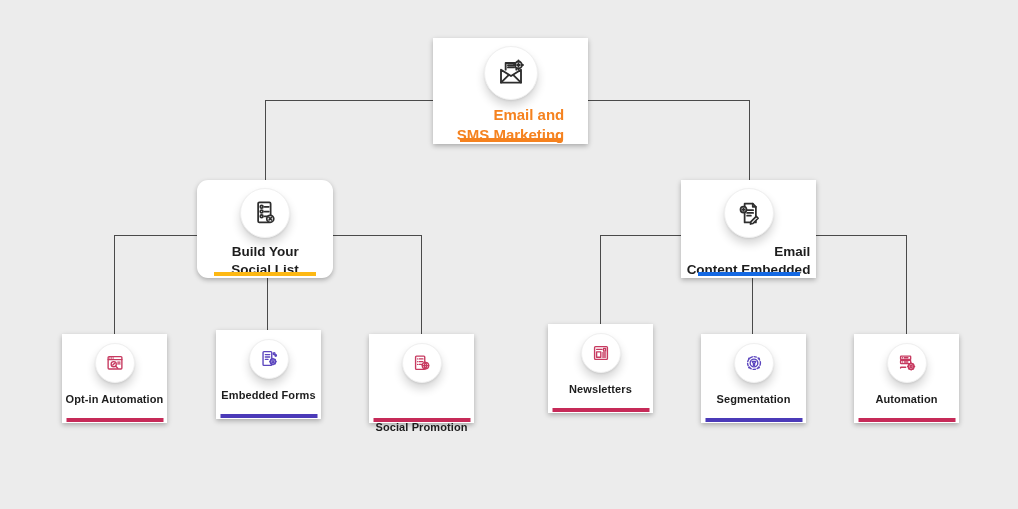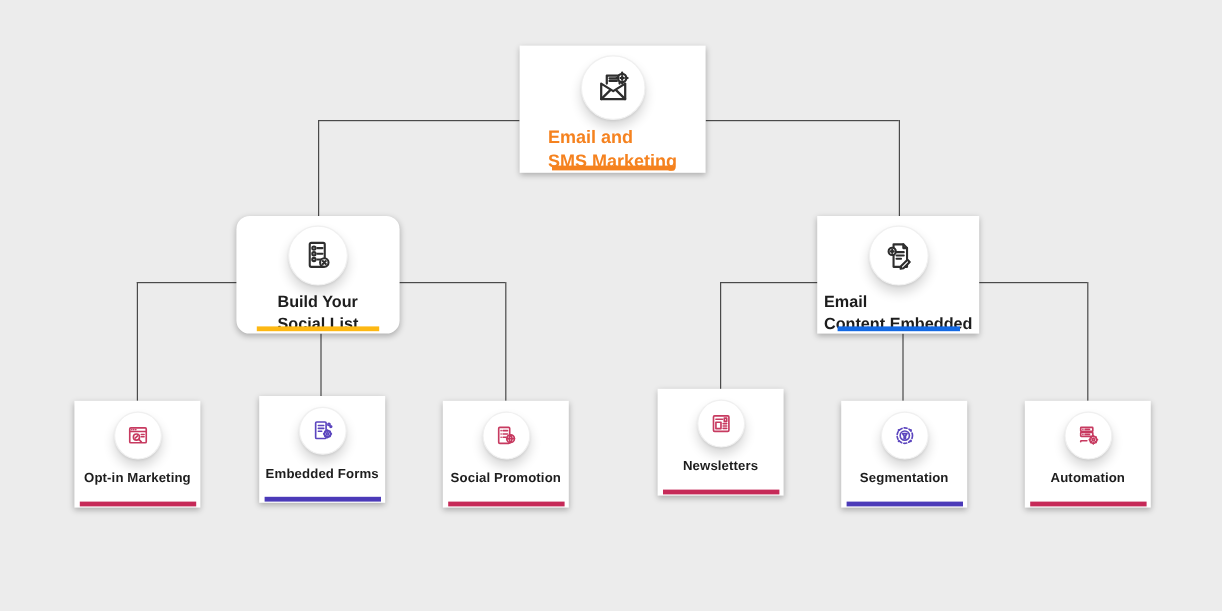--- a/index.html
+++ b/index.html
@@ -24,21 +24,21 @@
   .badge{
     background:#ffffff;border-radius:50%;border:1px solid #f0f0f0;
     box-shadow:0 6px 10px rgba(0,0,0,0.16),0 1px 2px rgba(0,0,0,0.08);
     display:flex;align-items:center;justify-content:center;flex:0 0 auto;
   }
   .badge-lg{width:52px;height:52px;margin-top:8px;}
   .badge-md{width:48px;height:48px;margin-top:8px;}
   .badge-sm{width:38px;height:38px;margin-top:9px;}
   .badge svg{display:block;}
   
-  .title{font-weight:700;text-align:left;color:#1d1d1d;}
+  .title{font-weight:700;text-align:right;color:#1d1d1d;}
   .title-root{font-size:15px;line-height:1.32;margin-top:5px;}
   .title-branch{font-size:13.5px;line-height:1.3;margin-top:5px;}
   .title-leaf{font-size:11px;line-height:1.25;margin-top:10px;letter-spacing:.1px;}
   .icon-wrap{display:flex;align-items:center;justify-content:center;}
 </style>
 </head>
 <body>
 
 <div class="stage">
 
@@ -120,41 +120,41 @@
       <svg width="22" height="22" viewBox="0 0 24 24" fill="none" stroke="currentColor" stroke-width="1.5" stroke-linecap="round" stroke-linejoin="round">
         <rect x="4.5" y="5" width="15" height="13.5" rx="1"></rect>
         <path d="M4.5 8.3 h15"></path>
         <path d="M6.4 6.6 h.01 M8.2 6.6 h.01 M10 6.6 h.01"></path>
         <circle cx="10.6" cy="13.3" r="2.8"></circle>
         <path d="M12.8 15.5 l2.2 2.2"></path>
         <path d="M9.6 14.2 l2-2"></path>
         <path d="M15 11 h2.5 M15 13 h2.5"></path>
       </svg>
     </div>
-    <div class="title title-leaf">Opt-in Marketing</div>
+    <div class="title title-leaf">Opt-in Automation</div>
     <div class="bar full" style="background: rgb(198, 42, 88);"></div>
   </div>
 
   <div class="card" style="left:216px;top:330px;width:105px;height:89px;">
     <div class="badge badge-sm icon-wrap" style="color: rgb(91, 69, 190);">
       <svg width="22" height="22" viewBox="0 0 24 24" fill="none" stroke="currentColor" stroke-width="1.5" stroke-linecap="round" stroke-linejoin="round">
         <rect x="5.5" y="4" width="9.5" height="15" rx="1"></rect>
         <path d="M8 7.2 h4.8 M8 9.8 h4.8 M8 12.4 h3"></path>
         <circle cx="16.3" cy="14.8" r="3" fill="#ffffff"></circle>
         <circle cx="16.3" cy="14.8" r="1"></circle>
         <path d="M16.3 11.3 v1 M16.3 18.3 v-1 M12.8 14.8 h1 M19.8 14.8 h-1 M14 12.5 l.7.7 M18.6 17.1 l-.7-.7 M14 17.1 l.7-.7 M18.6 12.5 l-.7.7"></path>
         <circle cx="17.6" cy="6.2" r="1" fill="#ffffff"></circle>
         <circle cx="19.3" cy="8.2" r=".8" fill="#ffffff"></circle>
       </svg>
     </div>
     <div class="title title-leaf">Embedded Forms</div>
     <div class="bar full" style="background: rgb(75, 58, 184);"></div>
   </div>
 
-  <div class="card" style="left:369px;top:334px;width:105px;height:89px;">
+  <div class="card" style="left:369px;top:334px;width:105px;height:89px;gap:28px;">
     <div class="badge badge-sm icon-wrap" style="color: rgb(199, 58, 96);">
       <svg width="22" height="22" viewBox="0 0 24 24" fill="none" stroke="currentColor" stroke-width="1.5" stroke-linecap="round" stroke-linejoin="round">
         <rect x="5" y="4.5" width="10" height="14.5" rx="1"></rect>
         <path d="M7.2 7.5 h.01 M9 7.5 h4 M7.2 10.5 h.01 M9 10.5 h4 M7.2 13.5 h.01 M9 13.5 h2.5"></path>
         <circle cx="15.8" cy="14.8" r="3.5" fill="#ffffff"></circle>
         <path d="M12.3 14.8 h7"></path>
         <path d="M15.8 11.3 c-1.6 2.2 -1.6 4.8 0 7 M15.8 11.3 c1.6 2.2 1.6 4.8 0 7"></path>
       </svg>
     </div>
     <div class="title title-leaf">Social Promotion</div>

